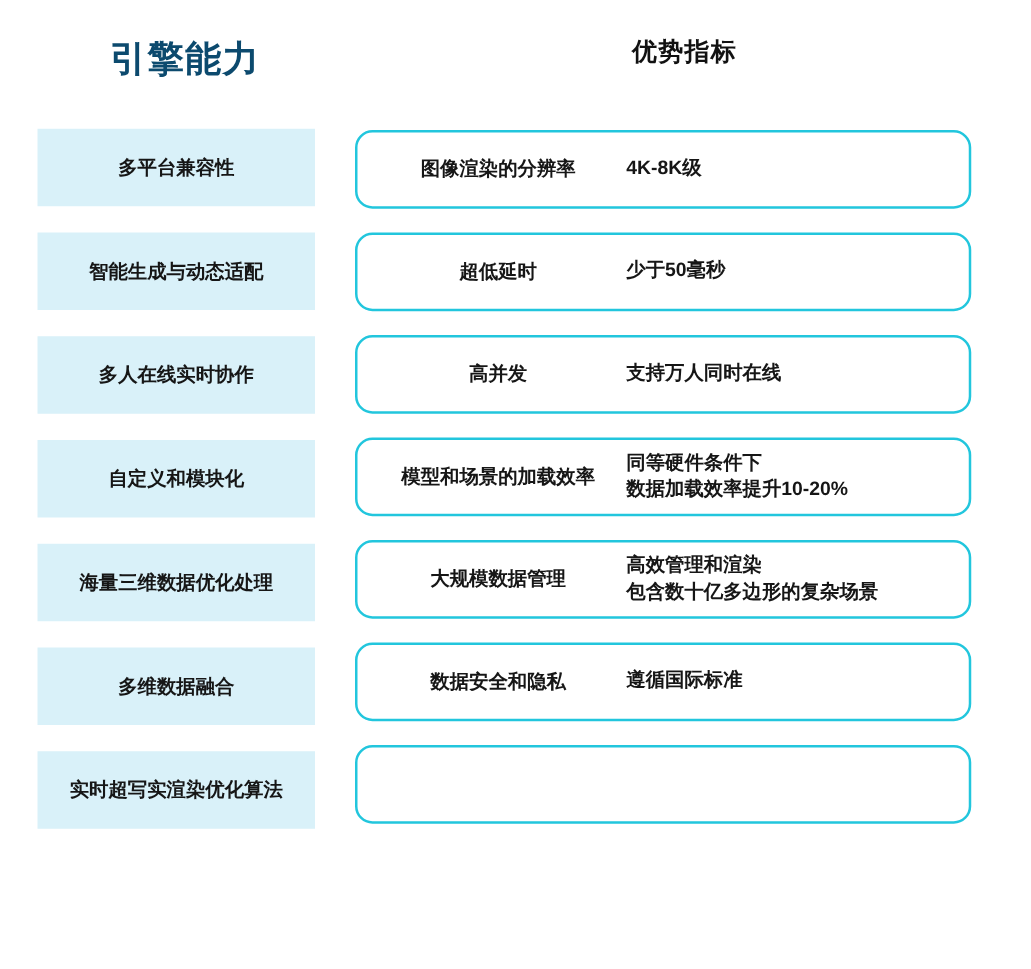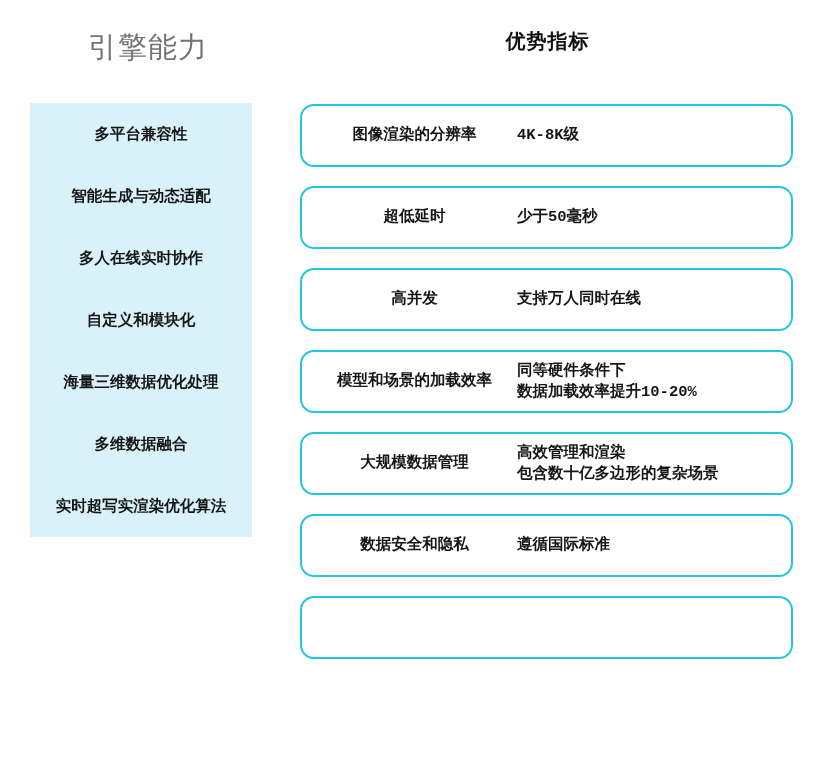--- a/index.html
+++ b/index.html
@@ -20,23 +20,23 @@
     height: 775px;
   }
   
   .col-left-header {
     position: absolute;
     left: 28px;
     top: 28px;
     width: 240px;
     text-align: center;
     font-size: 29px;
-    font-weight: normal;
+    font-weight: bold;
     letter-spacing: 1px;
-    color: #737373;
+    color: #0c4a6e;
   }
   .col-right-header {
     position: absolute;
     left: 300px;
     top: 28px;
     width: 495px;
     text-align: center;
     font-size: 20px;
     font-weight: bold;
     letter-spacing: 1px;
@@ -45,38 +45,38 @@
   
   .left-col {
     position: absolute;
     left: 30px;
     top: 103px;
     width: 222px;
   }
   .capability {
     width: 222px;
     height: 62px;
+    margin-bottom: 21px;
     background: #d9f1f9;
     display: flex;
     align-items: center;
     justify-content: center;
     text-align: center;
     font-size: 15.5px;
     font-weight: bold;
     color: #161616;
     box-sizing: border-box;
     padding: 0 6px;
   }
   
   .right-col {
     position: absolute;
-    left: 300px;
+    left: 284px;
     top: 104px;
     width: 495px;
-    font-family: Liberation Mono, monospace;
   }
   .metric {
     width: 493px;
     height: 63px;
     margin-bottom: 19px;
     border: 2px solid #22c6dd;
     border-radius: 14px;
     background: #ffffff;
     display: flex;
     align-items: center;

